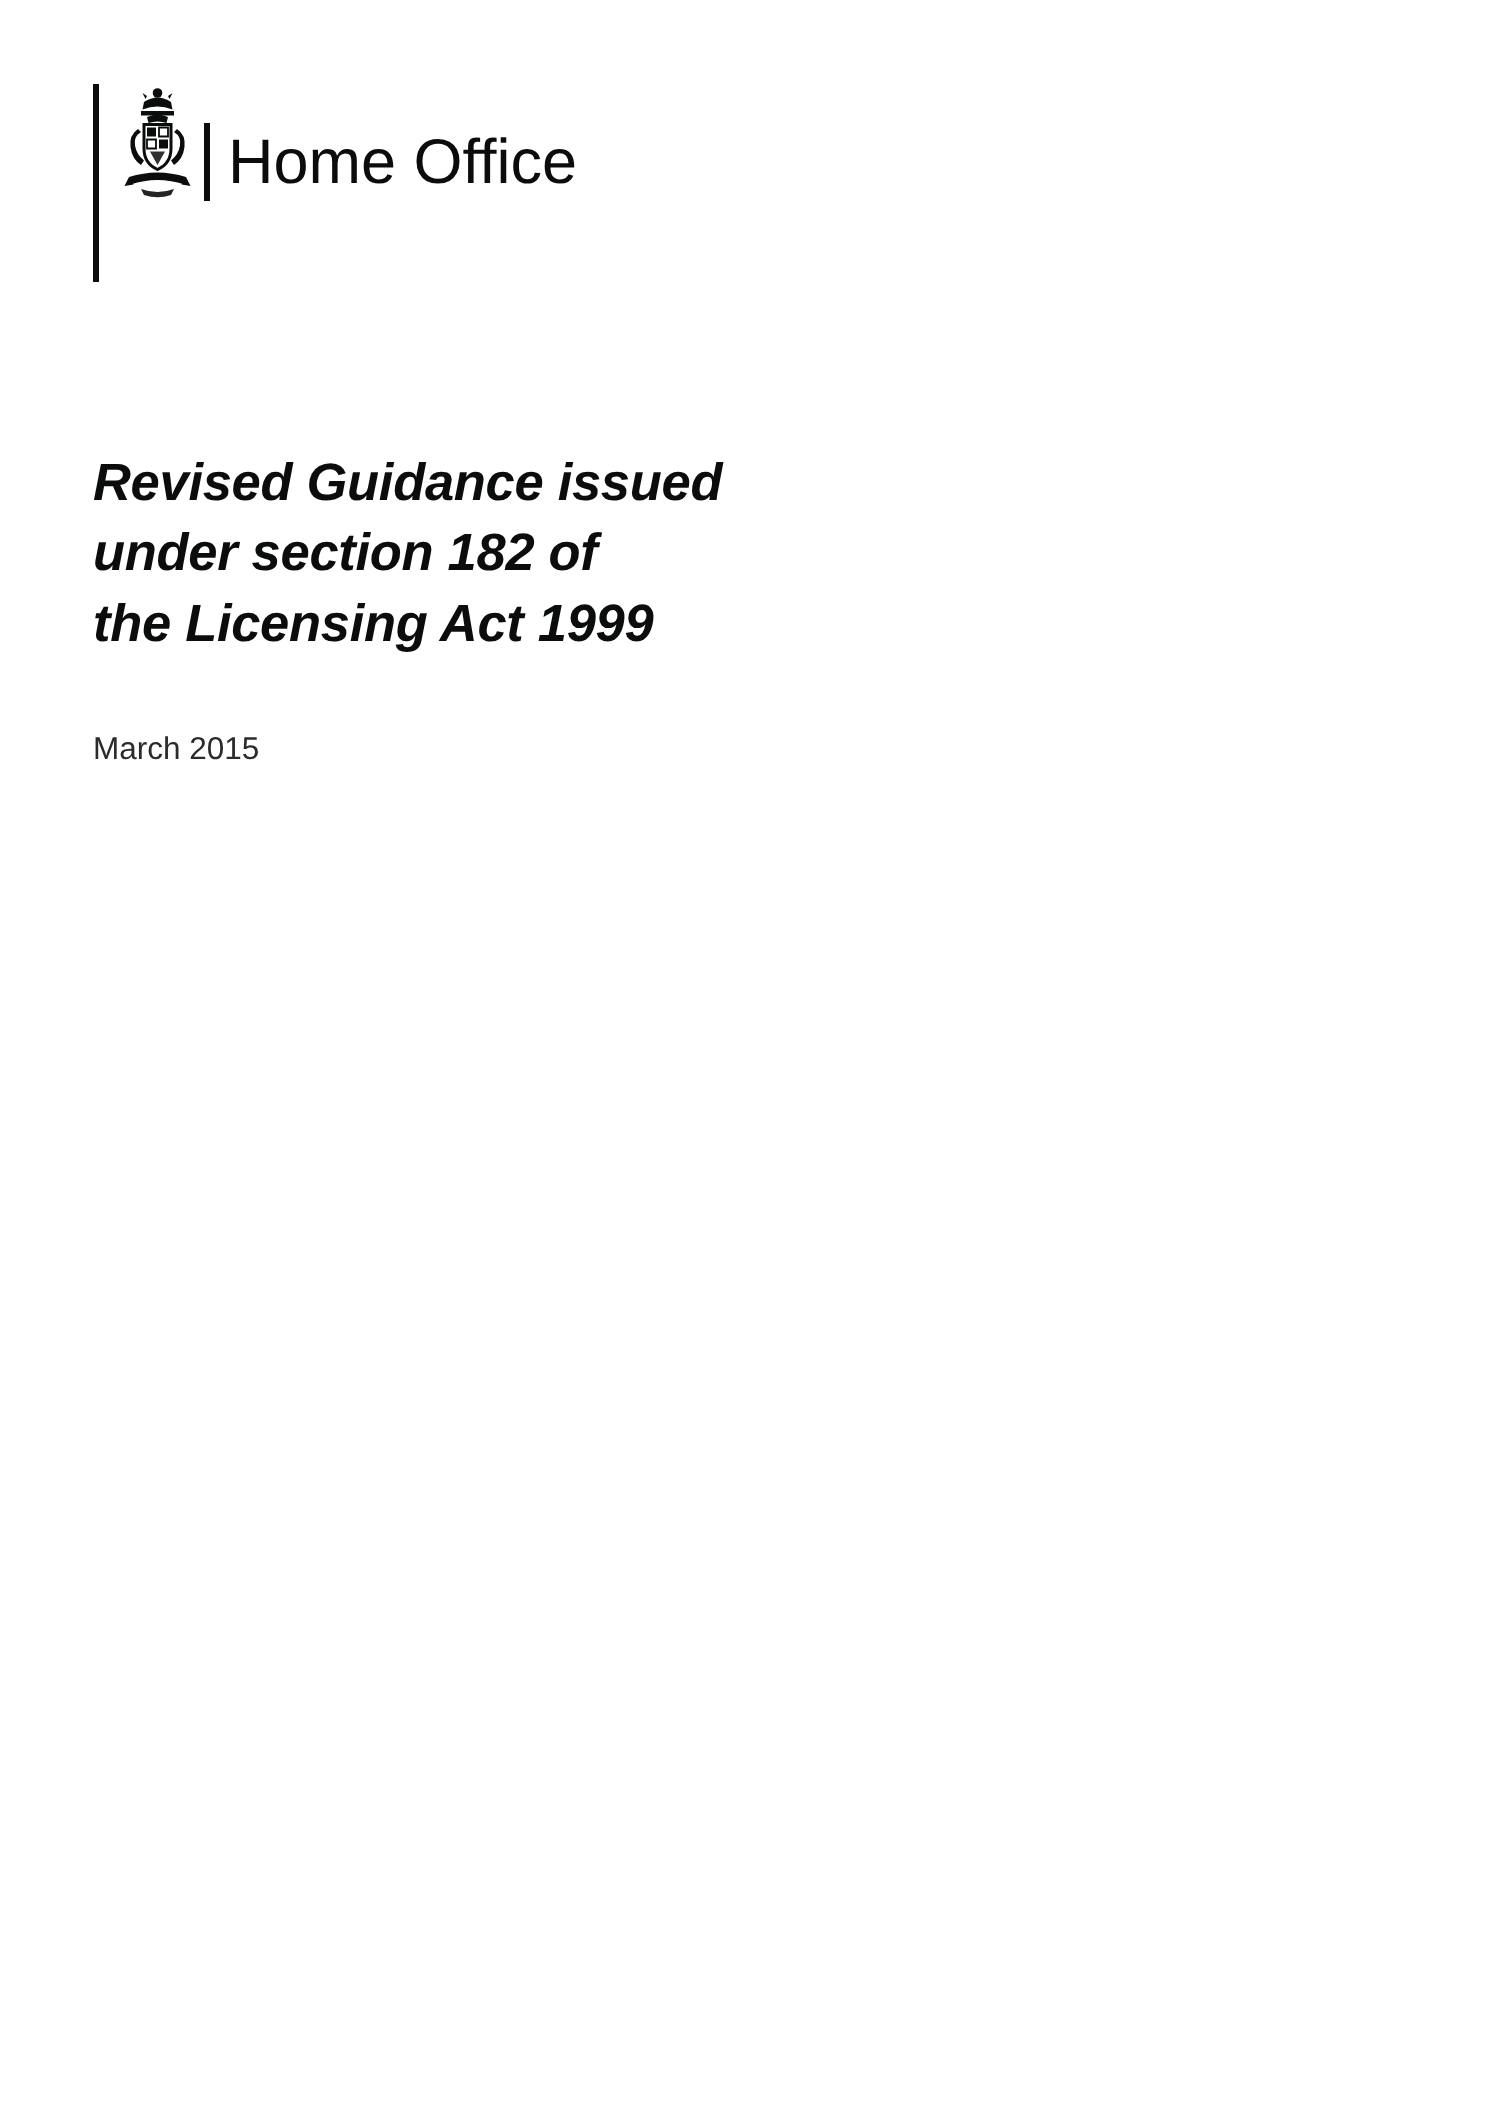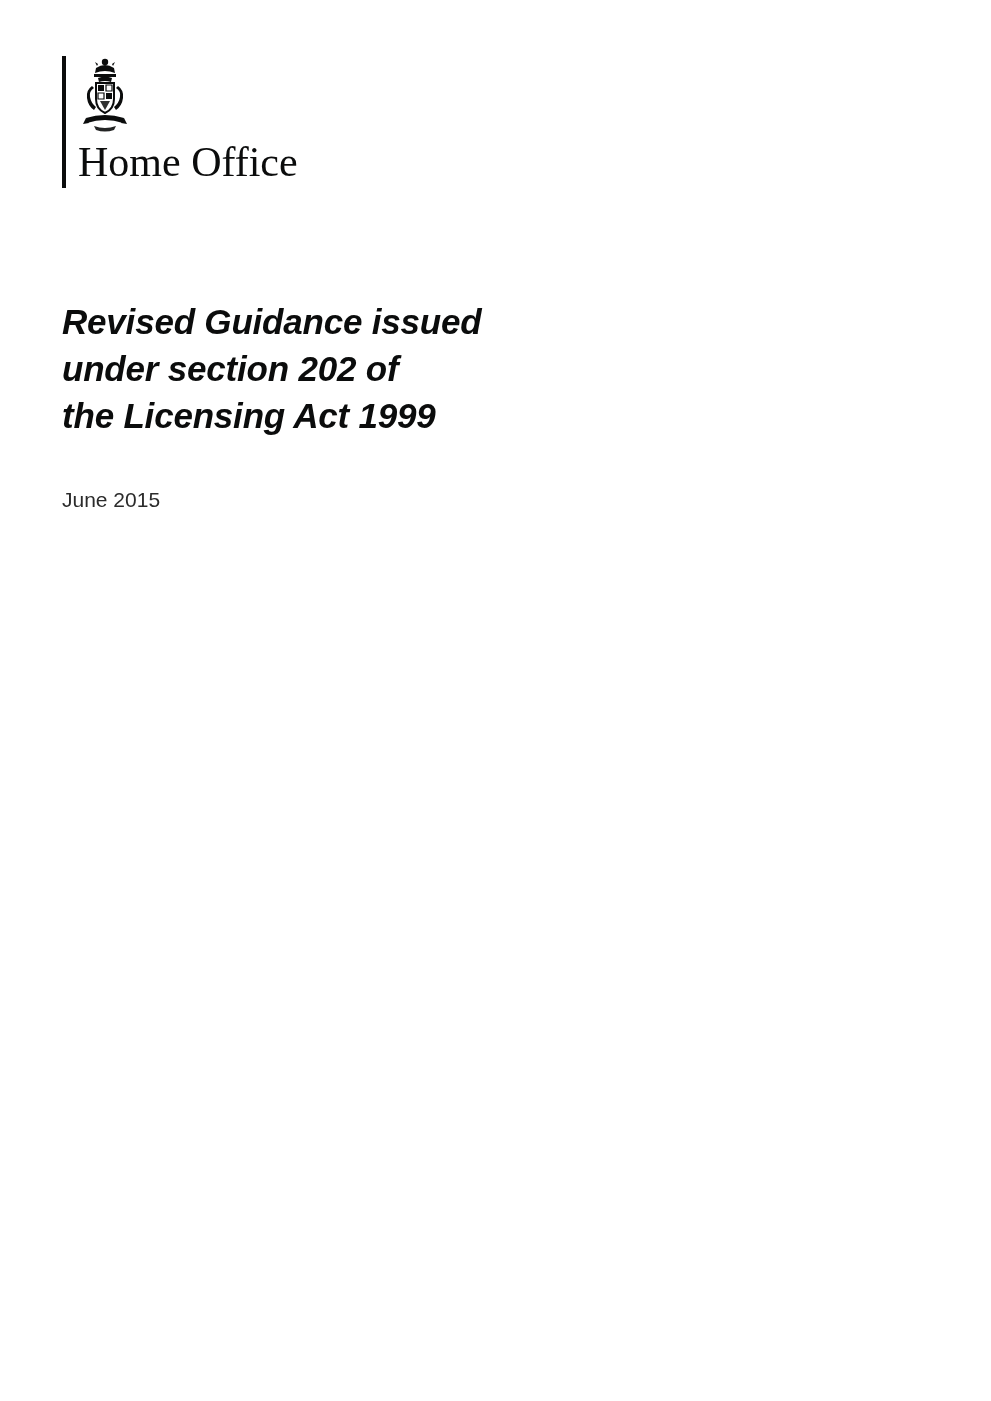--- a/index.html
+++ b/index.html
@@ -22,23 +22,22 @@
     height: 1401px;
     background: #ffffff;
   }
 
   
   .masthead {
     position: absolute;
     left: 62px;
     top: 56px;
     display: flex;
-    flex-direction: column;
-    align-items: flex-start;
-    font-family: Liberation Serif, serif;
+    flex-direction: row;
+    align-items: flex-end;
   }
 
   .crest-wrap {
     width: 62px;
     height: 78px;
     display: block;
     margin-left: 12px;
   }
 
   .crest-wrap svg {
@@ -149,20 +148,20 @@
 
     <div class="wordmark-row">
       <div class="wordmark-rule"></div>
       <div class="wordmark-text">Home Office</div>
     </div>
   </div>
 
   <div class="title-block">
     <h1 class="doc-title">
       <span class="tline">Revised Guidance issued</span>
-      <span class="tline">under section 202 of</span>
+      <span class="tline">under section 182 of</span>
       <span class="tline">the Licensing Act 1999</span>
     </h1>
 
-    <div class="doc-date">June 2015</div>
+    <div class="doc-date">March 2015</div>
   </div>
 
 </div>
 
 </body></html>

